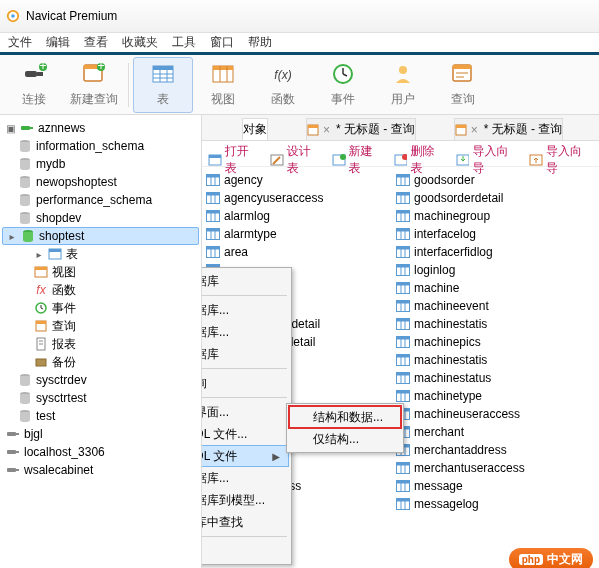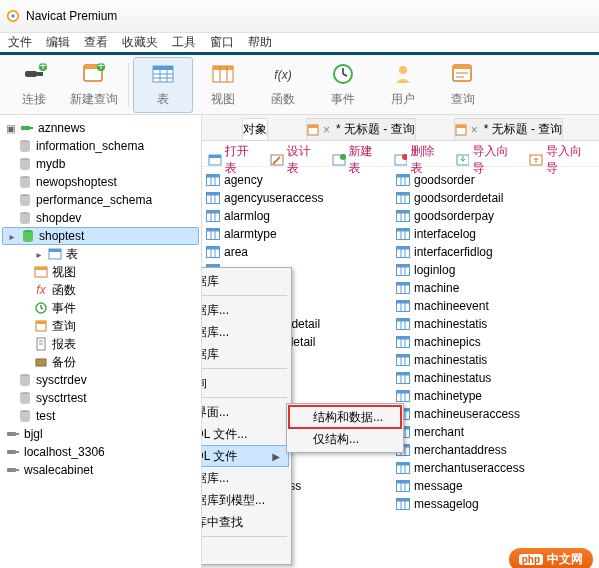--- a/index.html
+++ b/index.html
@@ -557,21 +557,21 @@
             </svg>
             <span>goodsorderdetail</span>
           </div>
           <div class="row">
             <svg class="ic" viewBox="0 0 14 12">
               <rect x="0.5" y="0.5" width="13" height="11" fill="#fff" stroke="#5a9bd5"></rect>
               <rect x="0.5" y="0.5" width="13" height="3" fill="#5a9bd5"></rect>
               <line x1="5" y1="0" x2="5" y2="12" stroke="#5a9bd5"></line>
               <line x1="9" y1="0" x2="9" y2="12" stroke="#5a9bd5"></line>
             </svg>
-            <span>goodsorderpay</span>
+            <span>machinegroup</span>
           </div>
           <div class="row">
             <svg class="ic" viewBox="0 0 14 12">
               <rect x="0.5" y="0.5" width="13" height="11" fill="#fff" stroke="#5a9bd5"></rect>
               <rect x="0.5" y="0.5" width="13" height="3" fill="#5a9bd5"></rect>
               <line x1="5" y1="0" x2="5" y2="12" stroke="#5a9bd5"></line>
               <line x1="9" y1="0" x2="9" y2="12" stroke="#5a9bd5"></line>
             </svg>
             <span>interfacelog</span>
           </div>

